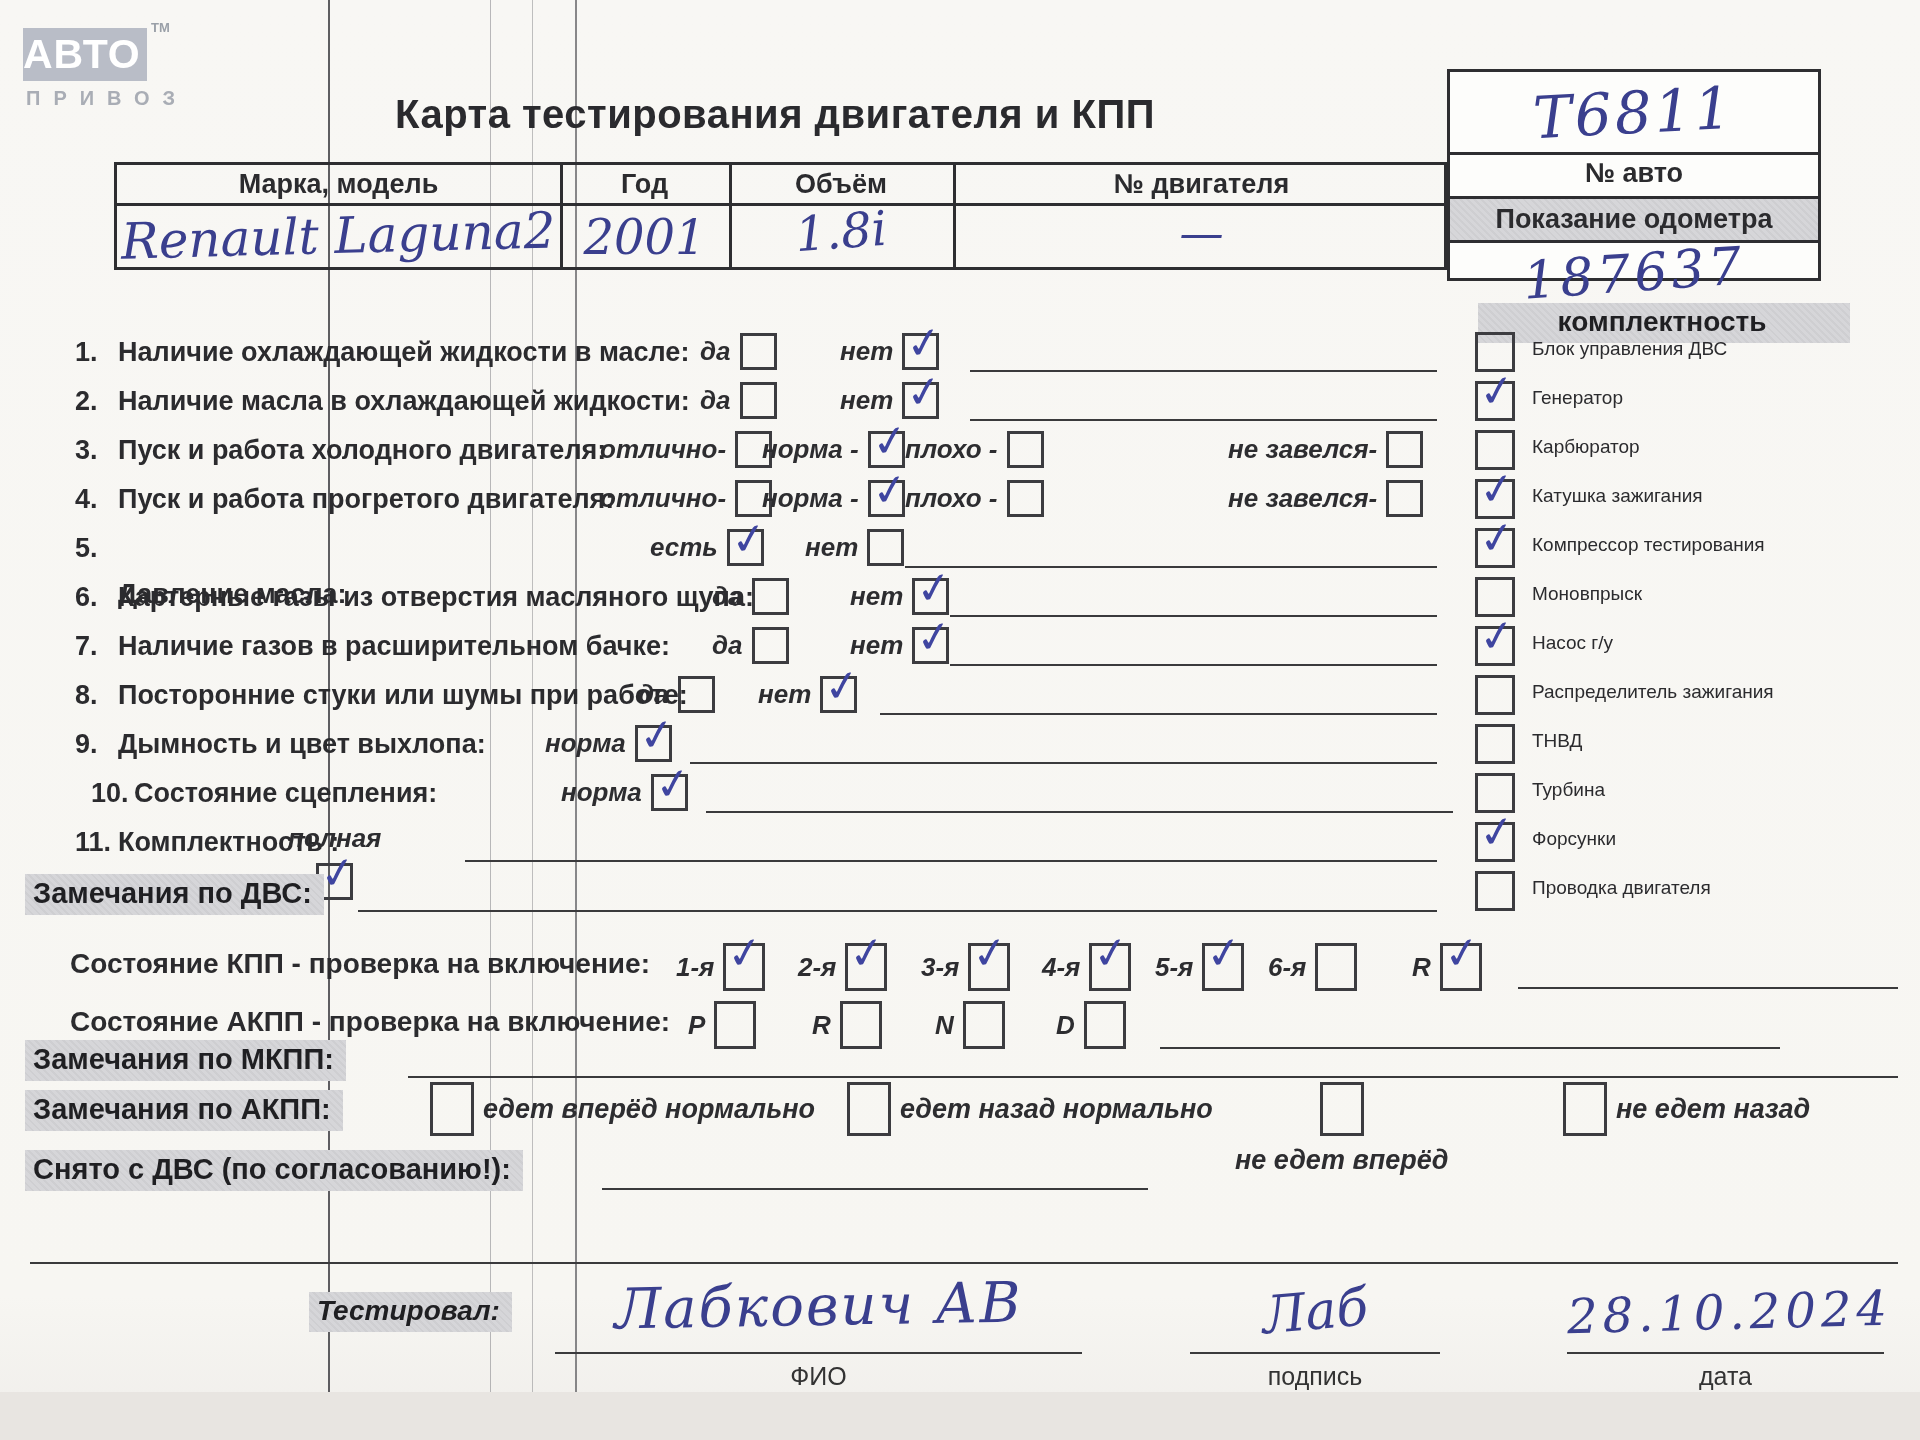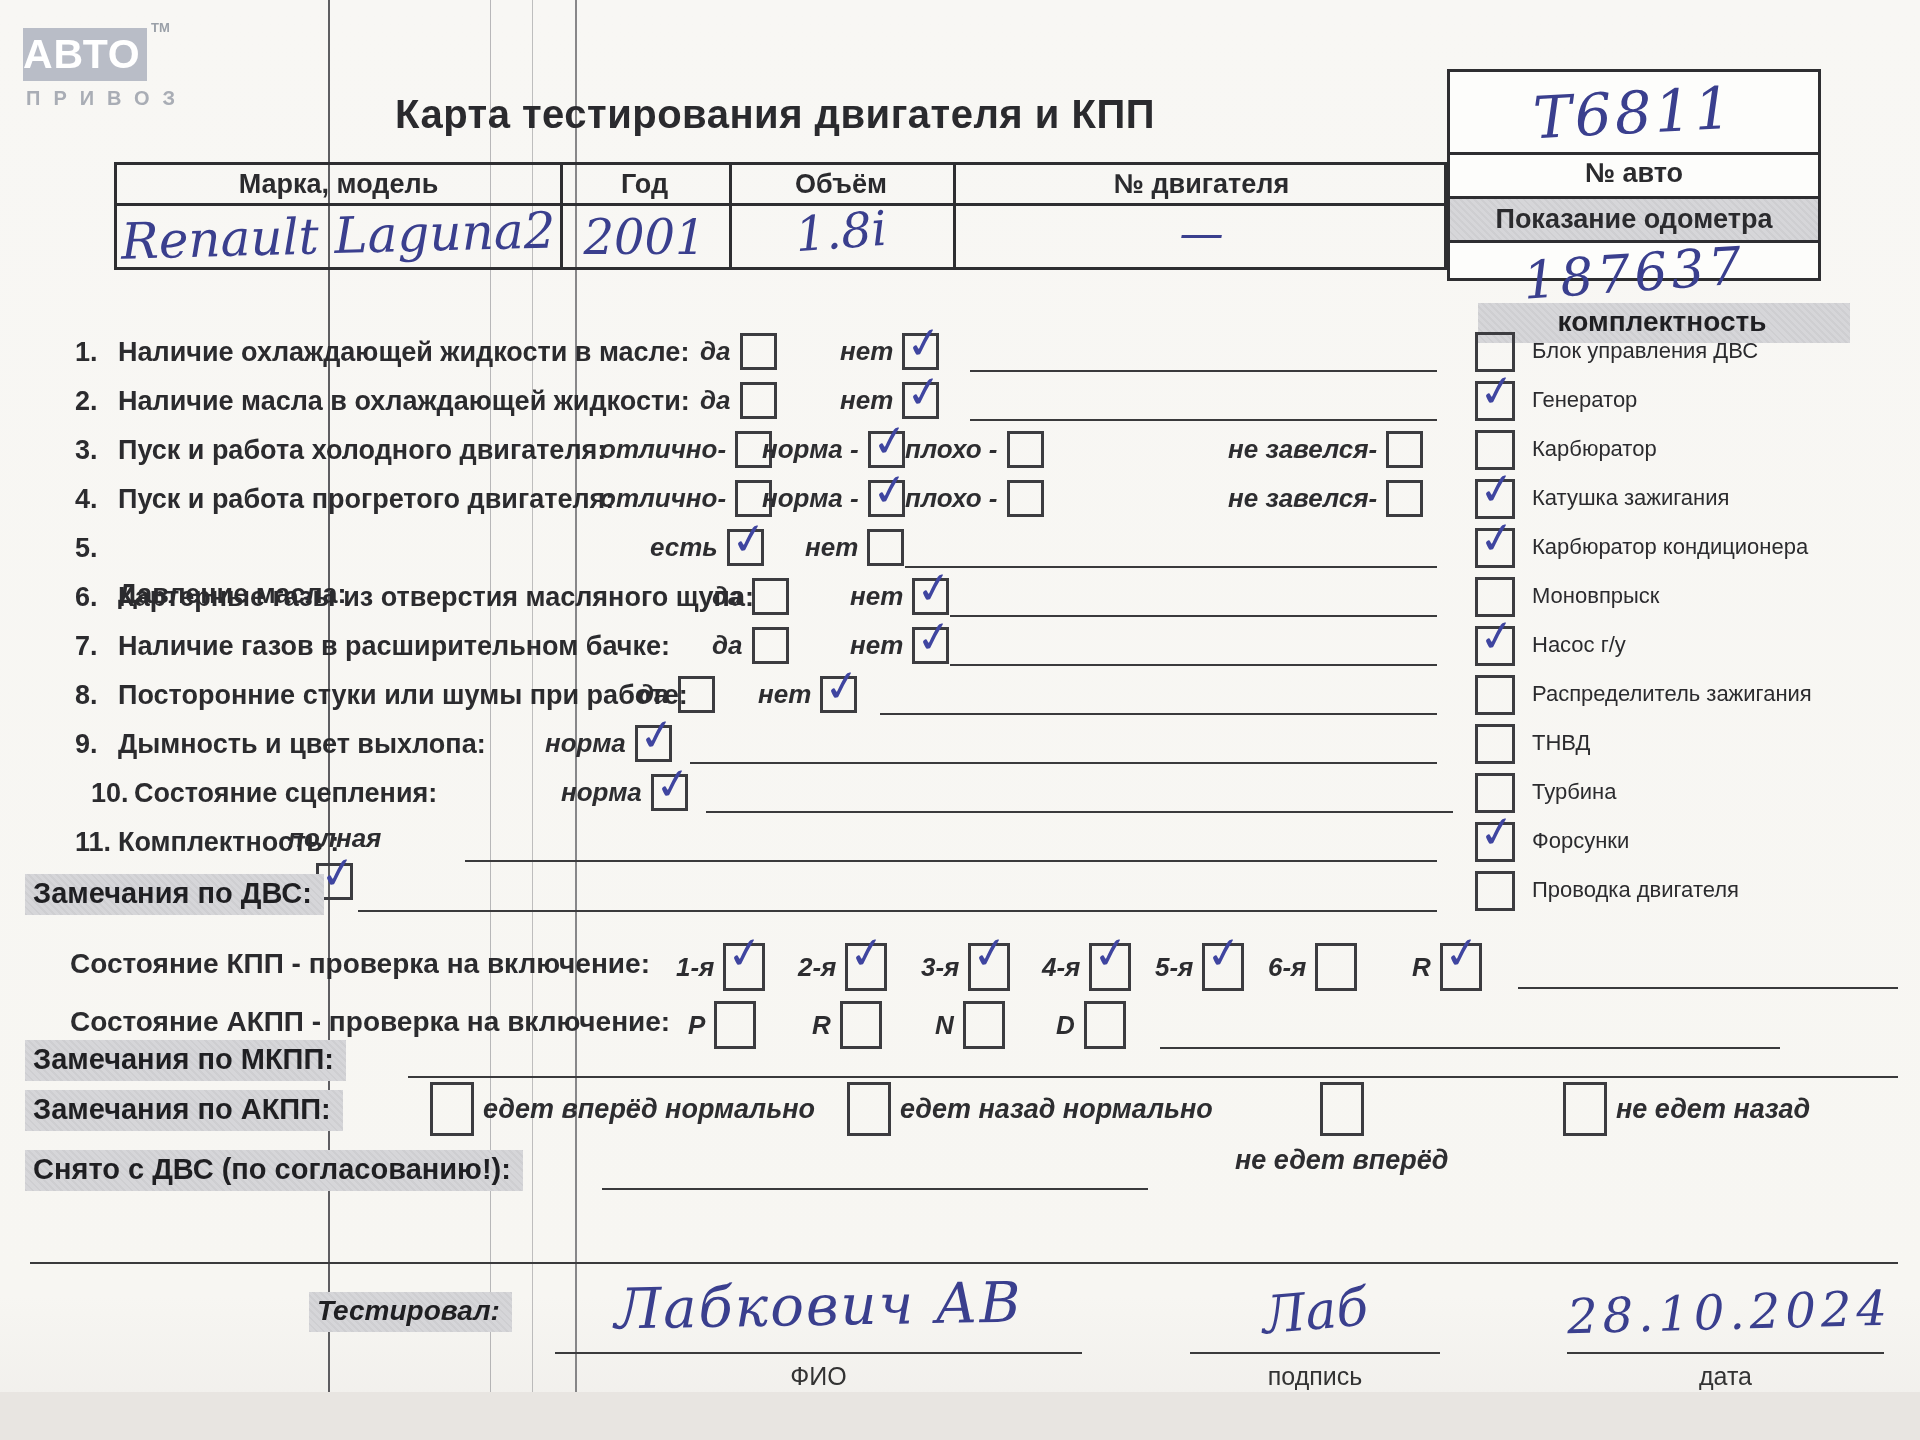--- a/index.html
+++ b/index.html
@@ -33,21 +33,21 @@
   .vt .vsep{position:absolute;top:0;bottom:0;width:3px;background:#2e2e31;}
   .vt .hcell{position:absolute;top:4px;font-weight:bold;font-size:27px;text-align:center;}
   
   .nb{left:1447px;top:69px;width:374px;height:212px;border:3px solid #2e2e31;box-sizing:border-box;background:#fdfdfb;}
   .nb-r1{height:80px;position:relative;text-align:center;}
   .nb-r2{height:38px;border-top:3px solid #2e2e31;text-align:center;font-weight:bold;font-size:27px;padding-top:3px;box-sizing:content-box;}
   .nb-r3{height:36px;border-top:3px solid #2e2e31;text-align:center;font-weight:bold;font-size:27px;padding-top:5px;
          background:#d6d6d9;background-image:repeating-linear-gradient(45deg,rgba(0,0,0,.035) 0 2px,transparent 2px 5px);}
   .nb-r4{height:46px;border-top:3px solid #2e2e31;position:relative;text-align:center;}
   .comp-row{position:absolute;left:0;right:0;height:44px;}
-  .comp-lbl{position:absolute;left:1532px;top:6px;font-size:22px;white-space:nowrap;}
+  .comp-lbl{position:absolute;left:1532px;top:6px;font-size:19px;white-space:nowrap;}
   .kline{position:absolute;left:0;right:0;height:52px;}
   .klbl{position:absolute;left:70px;top:10px;font-weight:bold;font-size:28px;white-space:nowrap;}
   .cap{position:absolute;font-size:25px;color:#333;text-align:center;}
   .logo-box{left:23px;top:28px;width:124px;height:53px;background:#b9bdc7;color:#ffffff;
             font-weight:bold;font-size:41px;text-align:left;line-height:52px;letter-spacing:1px;}
   .logo-tm{left:151px;top:20px;font-size:13px;color:#9aa0a8;font-weight:bold;}
   .logo-sub{left:26px;top:87px;font-size:20px;font-weight:bold;color:#a9adb5;letter-spacing:13px;}
 </style>
 </head>
 <body>
@@ -91,21 +91,21 @@
       <span class="hw" style="font-size:52px;display:inline-block;margin-top:4px;transform:rotate(-4deg);letter-spacing:4px;">187637</span>
     </div>
   </div>
 
   <div class="band" style="left:1478px;top:287px;width:352px;text-align:center;font-size:28px;margin-top:16px;">комплектность</div>
 
   <div class="comp-row" style="top:332px"><span class="cb cb-m abs" style="left:1475px;top:0;"></span><span class="comp-lbl">Блок управления ДВС</span></div>
   <div class="comp-row" style="top:381px"><span class="cb cb-m abs" style="left:1475px;top:0;"><span class="tick">✓</span></span><span class="comp-lbl">Генератор</span></div>
   <div class="comp-row" style="top:430px"><span class="cb cb-m abs" style="left:1475px;top:0;"></span><span class="comp-lbl">Карбюратор</span></div>
   <div class="comp-row" style="top:479px"><span class="cb cb-m abs" style="left:1475px;top:0;"><span class="tick">✓</span></span><span class="comp-lbl">Катушка зажигания</span></div>
-  <div class="comp-row" style="top:528px"><span class="cb cb-m abs" style="left:1475px;top:0;"><span class="tick">✓</span></span><span class="comp-lbl">Карбюратор кондиционера</span></div>
+  <div class="comp-row" style="top:528px"><span class="cb cb-m abs" style="left:1475px;top:0;"><span class="tick">✓</span></span><span class="comp-lbl">Компрессор тестирования</span></div>
   <div class="comp-row" style="top:577px"><span class="cb cb-m abs" style="left:1475px;top:0;"></span><span class="comp-lbl">Моновпрыск</span></div>
   <div class="comp-row" style="top:626px"><span class="cb cb-m abs" style="left:1475px;top:0;"><span class="tick">✓</span></span><span class="comp-lbl">Насос г/у</span></div>
   <div class="comp-row" style="top:675px"><span class="cb cb-m abs" style="left:1475px;top:0;"></span><span class="comp-lbl">Распределитель зажигания</span></div>
   <div class="comp-row" style="top:724px"><span class="cb cb-m abs" style="left:1475px;top:0;"></span><span class="comp-lbl">ТНВД</span></div>
   <div class="comp-row" style="top:773px"><span class="cb cb-m abs" style="left:1475px;top:0;"></span><span class="comp-lbl">Турбина</span></div>
   <div class="comp-row" style="top:822px"><span class="cb cb-m abs" style="left:1475px;top:0;"><span class="tick">✓</span></span><span class="comp-lbl">Форсунки</span></div>
   <div class="comp-row" style="top:871px"><span class="cb cb-m abs" style="left:1475px;top:0;"></span><span class="comp-lbl">Проводка двигателя</span></div>
 
   <div class="lrow" style="top:333px;">
     <span class="num" style="left:75px;">1.</span>

